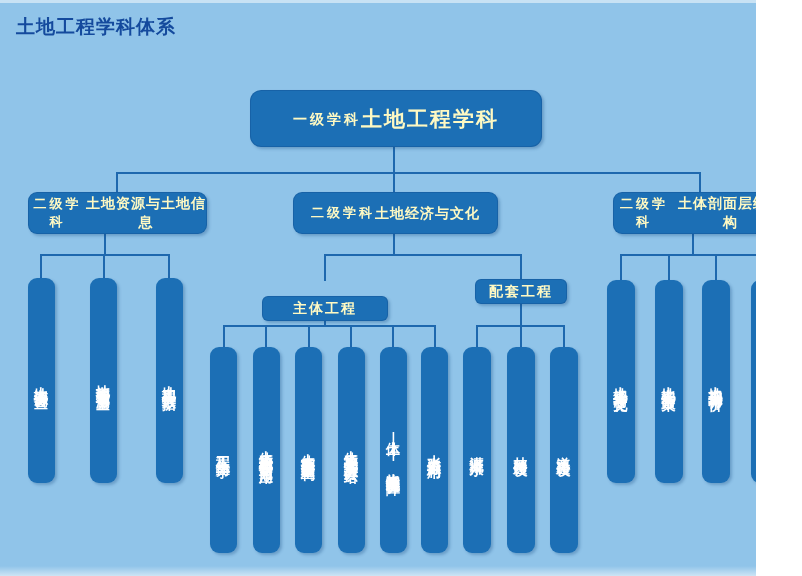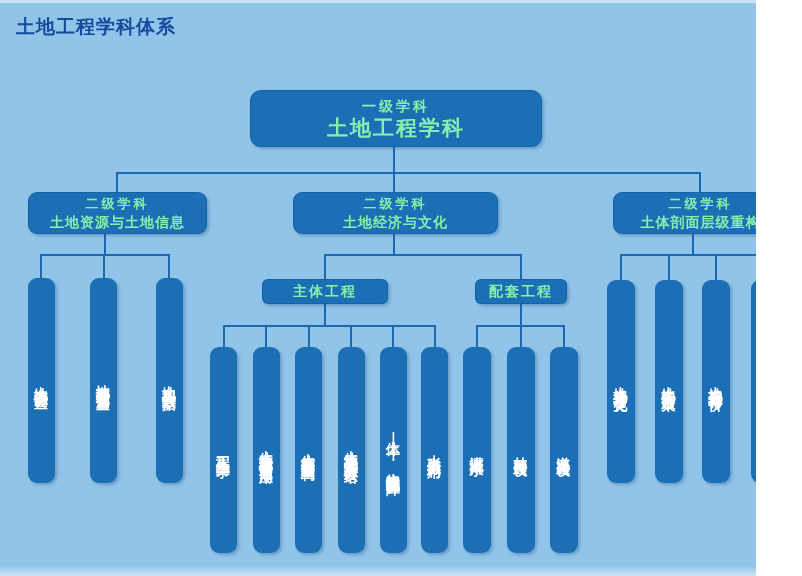--- a/index.html
+++ b/index.html
@@ -10,22 +10,22 @@
   }
   .strip-top{position:absolute;left:0;top:0;width:802px;height:3px;background:rgba(255,255,255,.5);}
   .strip-bottom{position:absolute;left:0;bottom:0;width:802px;height:10px;
     background:linear-gradient(to bottom,rgba(255,255,255,0),rgba(255,255,255,.55));}
   .title{
     position:absolute;left:16px;top:14px;
     font-size:19px;font-weight:bold;color:#144a9d;letter-spacing:1px;
   }
   .connectors{position:absolute;left:0;top:0;}
   .node{
-    position:absolute;background:#1c6fb5;color:#86efac;border-radius:9px;
-    display:flex;flex-direction:column;align-items:center;justify-content:center;
+    position:absolute;background:#1c6fb5;color:#fef9c3;border-radius:9px;
+    display:flex;flex-direction:row;align-items:center;justify-content:center;
     box-shadow:2px 2px 3px rgba(16,70,125,.30);
     border:1px solid rgba(15,75,140,.35);box-sizing:border-box;
     text-align:center;
   }
   .node .tag{font-size:14px;font-weight:bold;letter-spacing:3px;line-height:18px;}
   .node .big{font-size:21px;font-weight:bold;letter-spacing:2px;line-height:26px;}
   .node .sub{font-size:14px;font-weight:bold;letter-spacing:1px;line-height:19px;}
   .node .single{font-size:14px;font-weight:bold;letter-spacing:2px;}
   .bar{
     position:absolute;background:#1c6fb5;border-radius:9px;
@@ -95,21 +95,21 @@
   <div class="node" style="left:293px;top:192px;width:205px;height:42px;">
     <div class="tag" style="font-size:13px;">二级学科</div>
     <div class="sub">土地经济与文化</div>
   </div>
 
   <div class="node" style="left:613px;top:192px;width:175px;height:42px;">
     <div class="tag" style="font-size:13px;">二级学科</div>
     <div class="sub">土体剖面层级重构</div>
   </div>
 
-  <div class="node" style="left:262px;top:279px;width:126px;height:25px;border-radius:6px;text-align:center;">
+  <div class="node" style="left:262px;top:296px;width:126px;height:25px;border-radius:6px;text-align:center;">
     <div class="single">主体工程</div>
   </div>
   <div class="node" style="left:475px;top:279px;width:92px;height:25px;border-radius:6px;">
     <div class="single">配套工程</div>
   </div>
 
   <div class="bar" style="left:28px;top:278px;width:27px;height:205px;">
     <span class="vtext">土地资源调查</span>
   </div>
   <div class="bar" style="left:90px;top:278px;width:27px;height:205px;">

